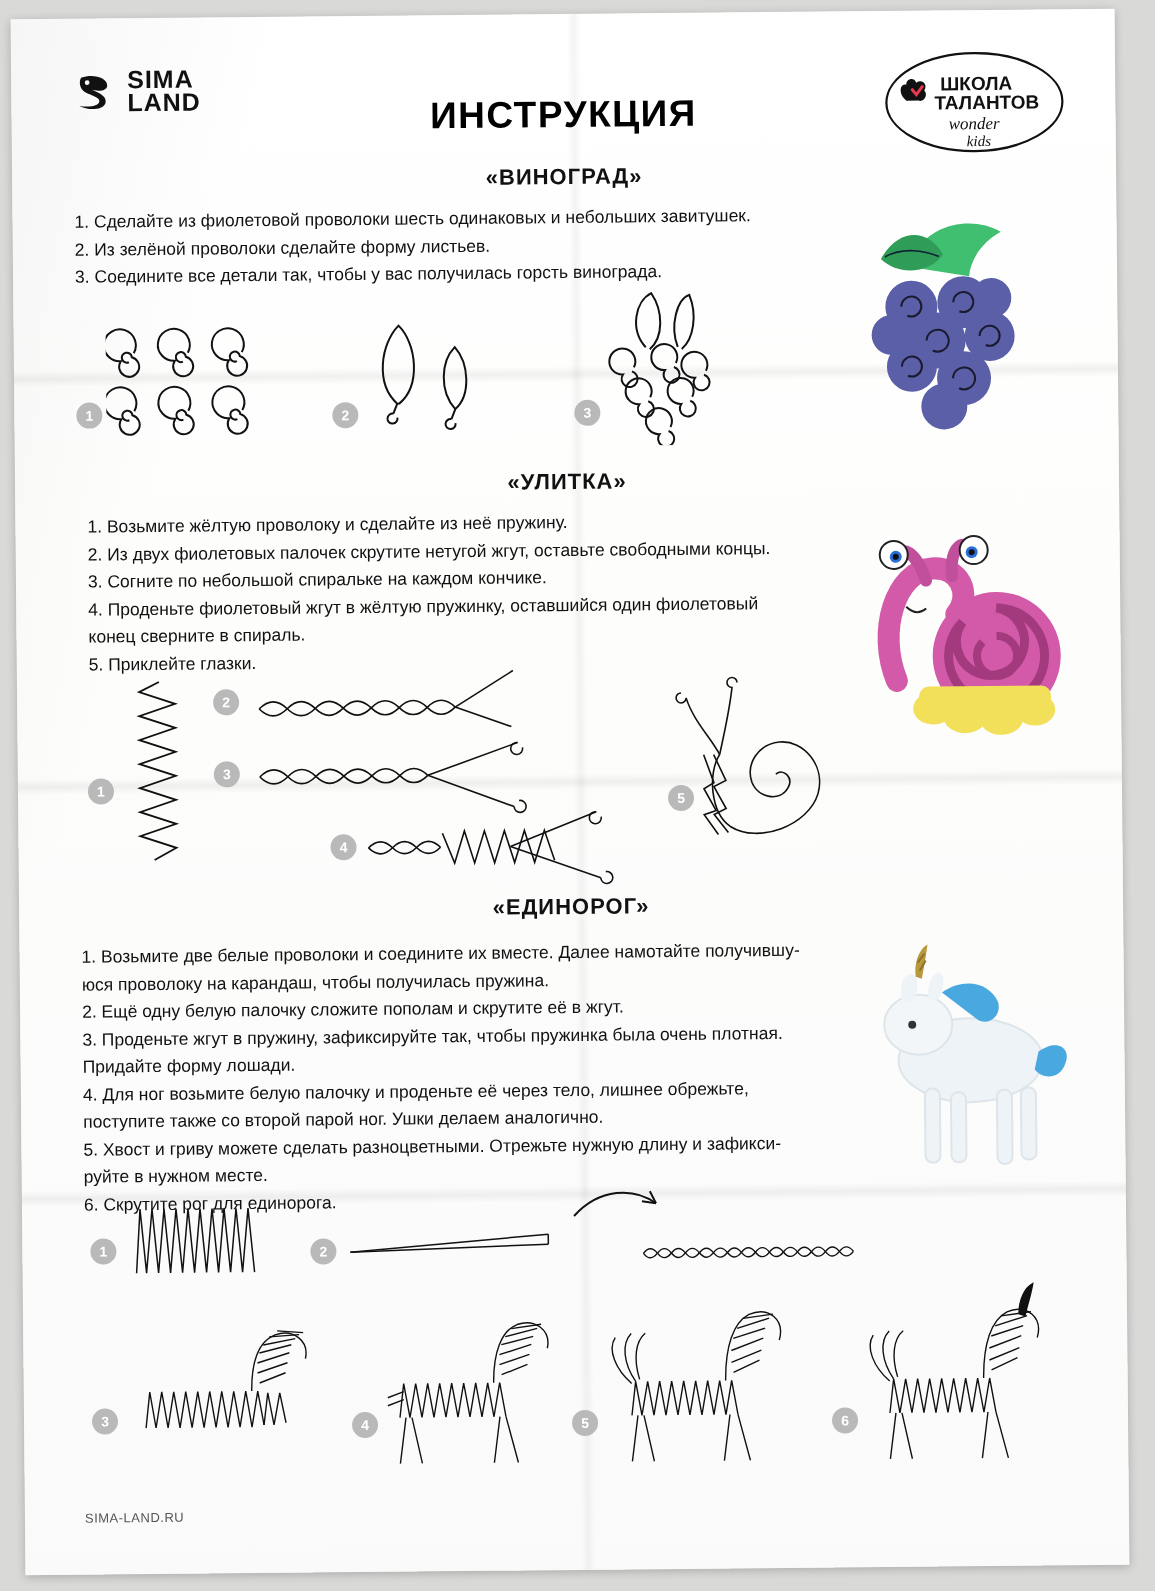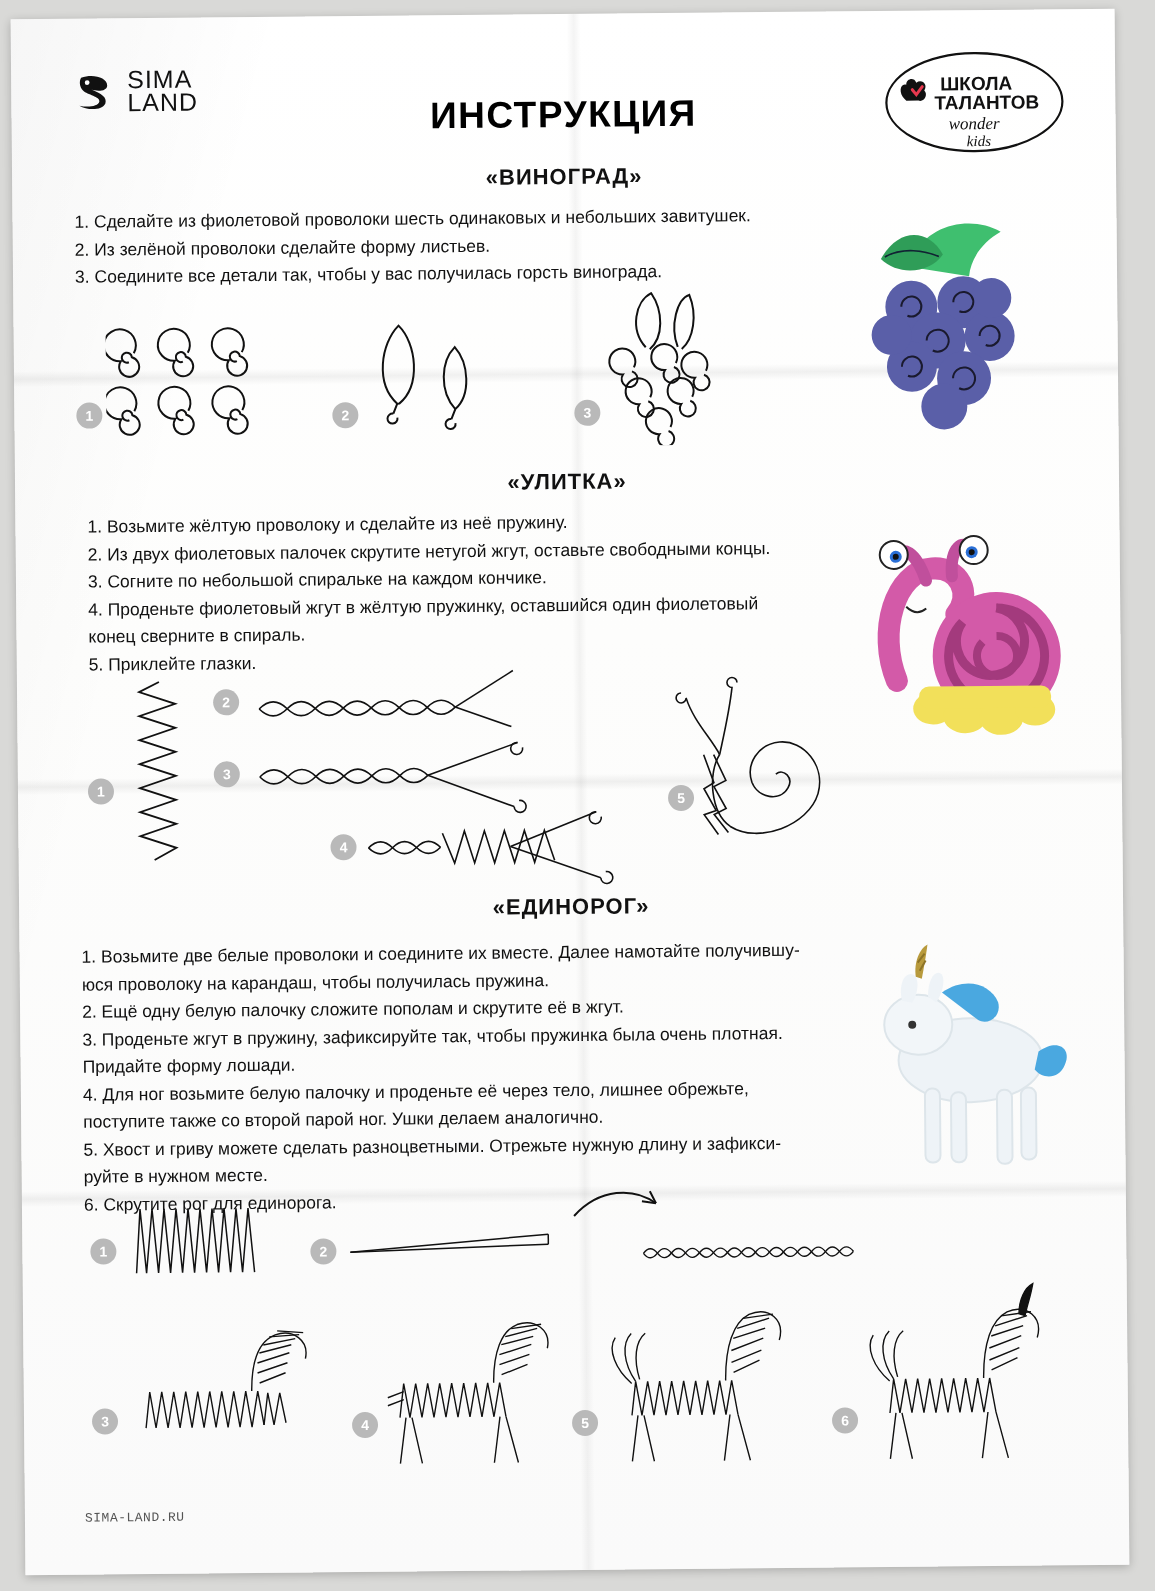--- a/index.html
+++ b/index.html
@@ -25,21 +25,21 @@
   
   .fold{position:absolute;left:0;right:0;height:16px;background:linear-gradient(180deg,rgba(0,0,0,0.00),rgba(0,0,0,0.055),rgba(0,0,0,0.00));pointer-events:none;}
   .fold.f1{top:352px;}
   .fold.f2{top:760px;}
   .fold.f3{top:1172px;}
   .foldv{position:absolute;top:0;bottom:0;width:14px;background:linear-gradient(90deg,rgba(0,0,0,0.00),rgba(0,0,0,0.045),rgba(0,0,0,0.00));pointer-events:none;left:556px;}
 
   
   #logo-sima{position:absolute;left:60px;top:50px;display:flex;align-items:center;gap:12px;}
   #logo-sima .mark{width:44px;height:44px;}
-  #logo-sima .words{font-weight:normal;font-size:25px;line-height:23px;letter-spacing:1px;color:#111;}
+  #logo-sima .words{font-weight:bold;font-size:25px;line-height:23px;letter-spacing:1px;color:#111;}
   #logo-school{position:absolute;right:48px;top:40px;width:185px;height:105px;}
   #doc-title{
     position:absolute;left:0;right:0;top:80px;text-align:center;
     font-size:37px;font-weight:bold;letter-spacing:1.5px;color:#000;
   }
   
   .sec-title{
     position:absolute;left:0;right:0;text-align:center;
     font-size:22px;font-weight:bold;letter-spacing:1px;color:#111;
   }
@@ -48,21 +48,21 @@
 
   
   .badge{
     position:absolute;width:26px;height:26px;border-radius:50%;
     background:#b9b9b9;color:#fff;font-size:14px;font-weight:bold;
     display:flex;align-items:center;justify-content:center;
   }
   
   .photo{position:absolute;}
   .diag{position:absolute;}
-  #footer{position:absolute;left:60px;top:1492px;font-size:13px;color:#555;letter-spacing:.5px;font-family:Liberation Mono, monospace;}
+  #footer{position:absolute;left:60px;top:1492px;font-size:13px;color:#555;letter-spacing:.5px;}
   svg{display:block;}
 </style>
 </head>
 <body>
 
 <div id="sheet">
 
   <div class="fold f1"></div>
   <div class="fold f2"></div>
   <div class="fold f3"></div>

